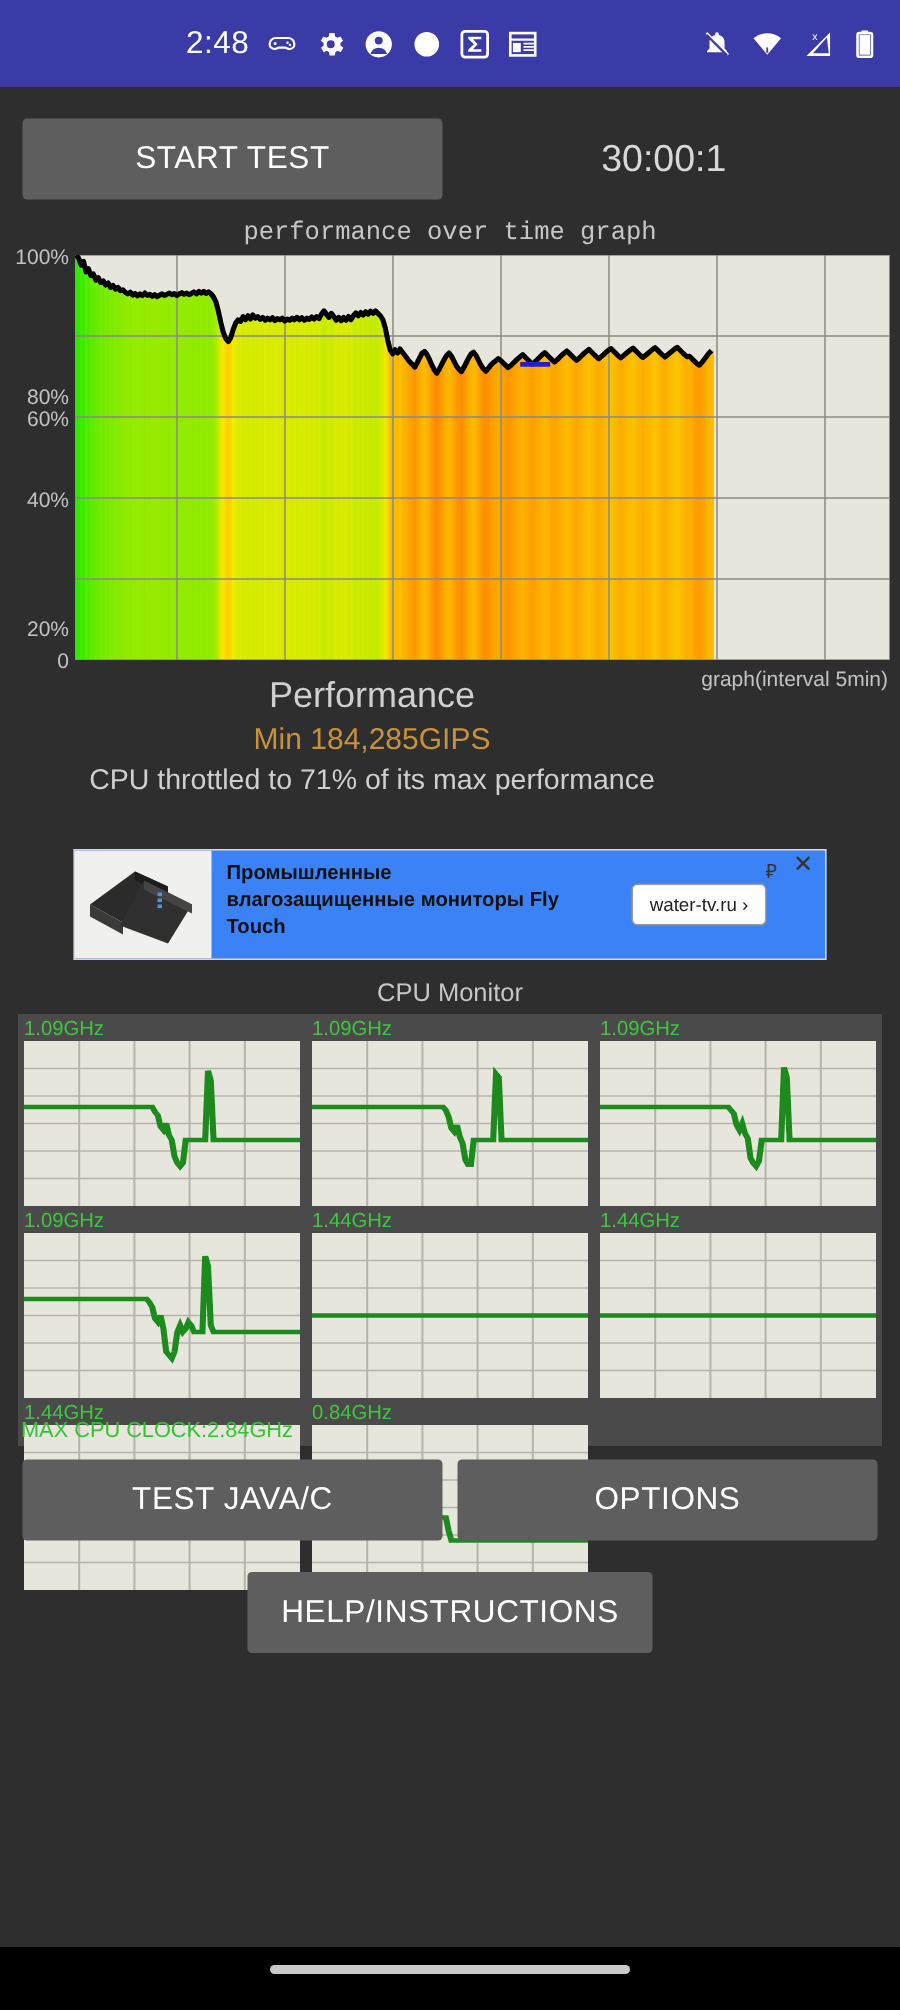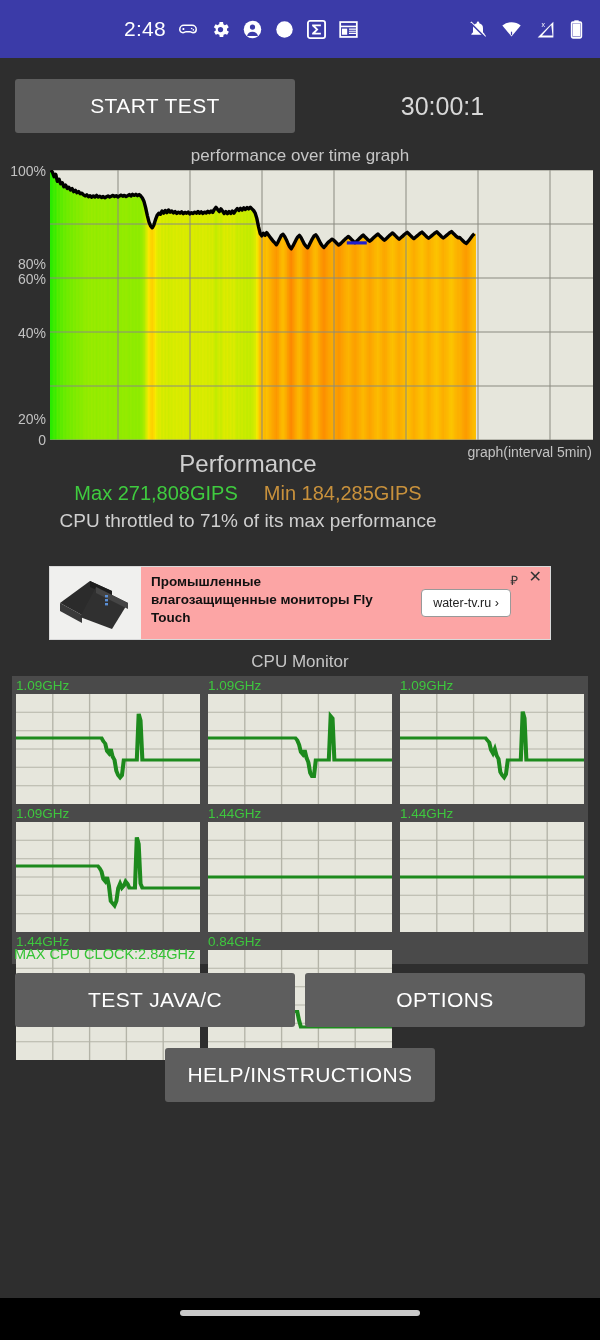--- a/index.html
+++ b/index.html
@@ -40,21 +40,21 @@
   #timer {
     position:absolute; left:300px; top:79px; width:285px; height:54px;
     display:flex; align-items:center; justify-content:center;
     font-size:25px; color:#d8d8d8;
   }
 
   
   #graph-wrap { position:absolute; left:0; top:146px; width:600px; height:320px; }
   #graph-title {
     position:absolute; left:0; top:0; width:600px;
-    text-align:center; font-size:17px; color:#c6c6c6;
+    text-align:center; font-size:17px; color:#c6c6c6;font-family:Liberation Mono, monospace;
   }
   #plot {
     position:absolute; left:50px; top:24px; width:543px; height:270px;
     background:#e6e6dc; overflow:hidden;
   }
   #plot svg { display:block; }
   .ylabw { position:absolute; left:0; width:46px; text-align:right;
            font-size:14px; color:#c2c2c2; }
   #xlabel {
     position:absolute; right:8px; top:298px; font-size:14px; color:#c2c2c2;
@@ -65,21 +65,21 @@
   #perf-title { text-align:center; font-size:24px; color:#cfcfcf; padding-top:3px; }
   #perf-row {
     display:flex; justify-content:center; align-items:baseline;
     gap:26px; margin-top:4px; font-size:20px;
   }
   #perf-note { text-align:center; font-size:19px; color:#cfcfcf; margin-top:5px; }
 
   
   #ad {
     position:absolute; left:49px; top:566px; width:502px; height:74px;
-    background:#fca5a5; color:#000; display:flex; overflow:hidden;
+    background:#3b82f6; color:#000; display:flex; overflow:hidden;
     border:1px solid #d9d9d9;
   }
   #ad-img {
     width:91px; height:100%;
     background:
       linear-gradient(145deg,#f2f2f2 0%,#e9e9e9 40%,#dcdcdc 100%);
     position:relative; overflow:hidden; flex:0 0 91px;
   }
   #ad-text {
     flex:1; padding:6px 4px 4px 10px;
@@ -492,21 +492,20 @@
   <div class="ylabw" style="top:125px;">60%</div>
   <div class="ylabw" style="top:179px;">40%</div>
   <div class="ylabw" style="top:233px;margin-top:32px;">20%</div>
   <div class="ylabw" style="top:286px;">0</div>
   <div id="xlabel">graph(interval 5min)</div>
 </div>
 
 <div id="perf">
   <div id="perf-title">Performance</div>
   <div id="perf-row">
-    <span style="color:#3fcb3f">Max 271,808GIPS</span>
     <span style="color:#c8913c">Min 184,285GIPS</span>
   </div>
   <div id="perf-note">CPU throttled to 71% of its max performance</div>
 </div>
 
 <div id="ad">
   <div id="ad-img">
     <svg width="91" height="72" viewBox="0 0 91 72">
       <rect width="91" height="72" fill="#f0f0ee"></rect>
       <polygon points="10,36 40,14 62,24 32,48" fill="#2b2b2b"></polygon>

